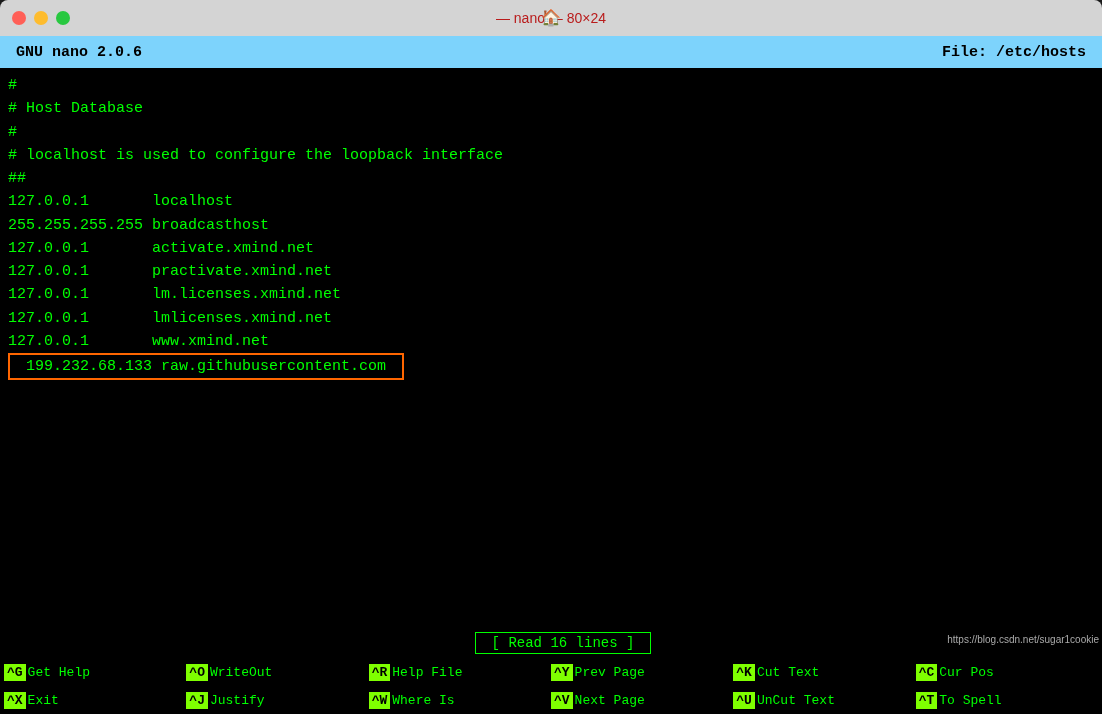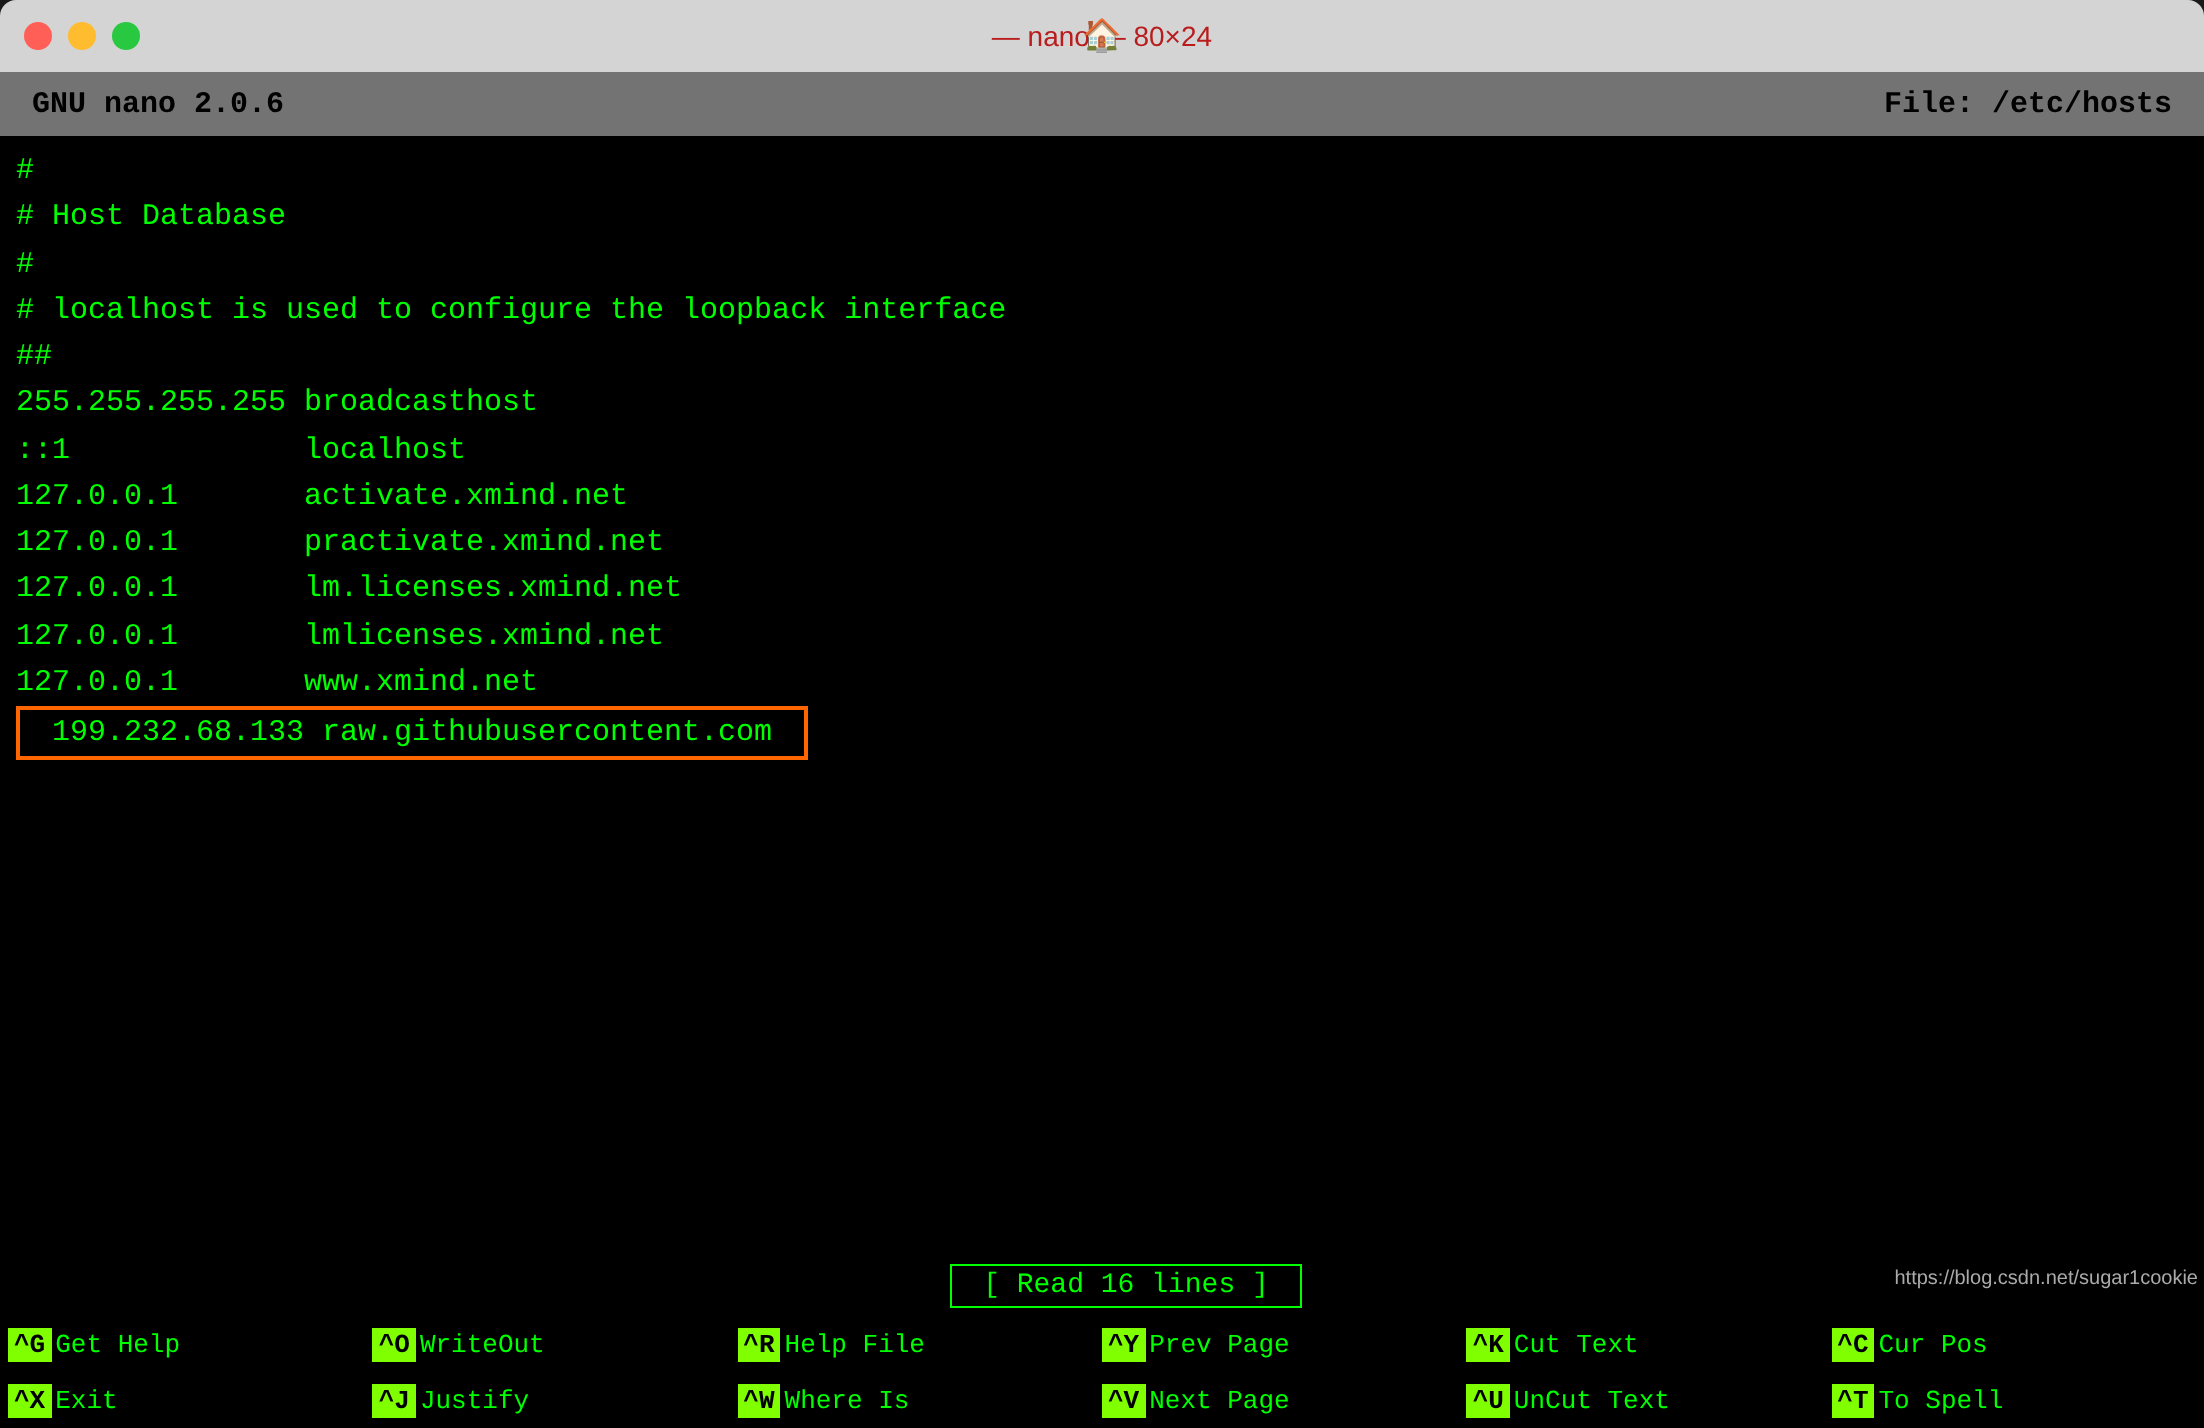--- a/index.html
+++ b/index.html
@@ -53,21 +53,21 @@
 
     .home-icon {
       position: absolute;
       left: 50%;
       transform: translateX(-50%);
       font-size: 16px;
     }
 
     
     .nano-header {
-      background: #737373;
+      background: #7dd3fc;
       color: #000;
       font-size: 15px;
       font-weight: bold;
       font-family: 'Courier New', Courier, monospace;
       padding: 4px 16px;
       display: flex;
       justify-content: space-between;
       align-items: center;
       height: 32px;
     }
@@ -192,22 +192,22 @@
     <span>GNU nano 2.0.6</span>
     <span>File: /etc/hosts</span>
   </div>
 
   <div class="editor-area" id="editor-lines">
   <div class="editor-line">#</div>
       <div class="editor-line"># Host Database</div>
       <div class="editor-line">#</div>
       <div class="editor-line"># localhost is used to configure the loopback interface</div>
       <div class="editor-line">##</div>
+      <div class="editor-line">127.0.0.1       localhost</div>
       <div class="editor-line">255.255.255.255 broadcasthost</div>
-      <div class="editor-line">::1             localhost</div>
       <div class="editor-line">127.0.0.1       activate.xmind.net</div>
       <div class="editor-line">127.0.0.1       practivate.xmind.net</div>
       <div class="editor-line">127.0.0.1       lm.licenses.xmind.net</div>
       <div class="editor-line">127.0.0.1       lmlicenses.xmind.net</div>
       <div class="editor-line">127.0.0.1       www.xmind.net</div>
       <div class="editor-line highlighted-line"><span class="highlight-box">199.232.68.133 raw.githubusercontent.com</span></div>
       <div class="editor-line"> </div>
     </div>
 
   <div class="status-bar">

